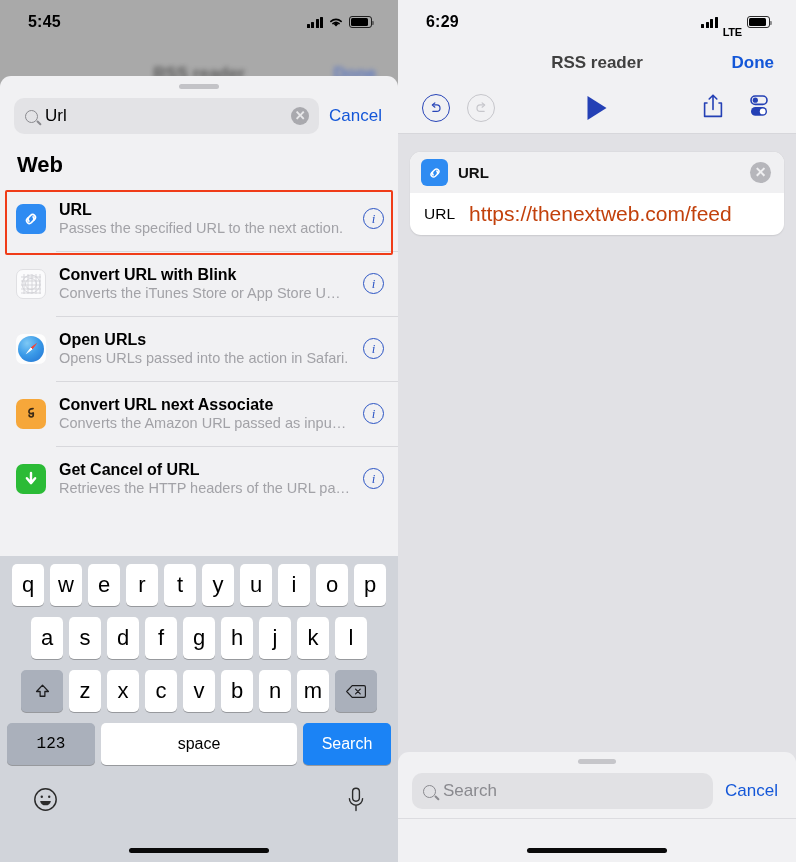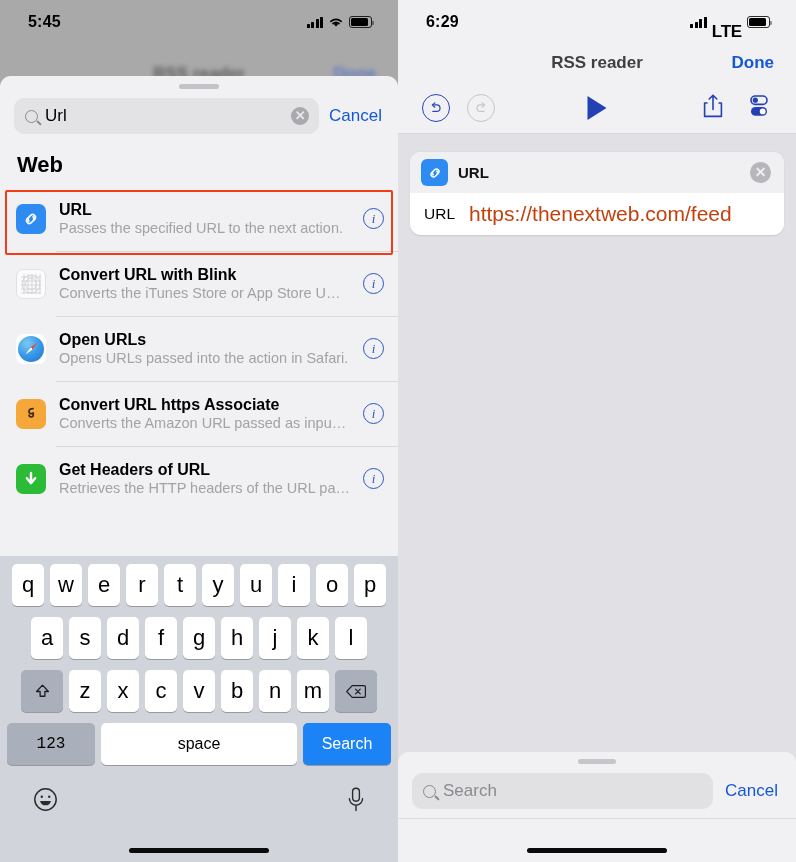--- a/index.html
+++ b/index.html
@@ -19,21 +19,21 @@
     position: relative; z-index: 5;
   }
   .sb-time { font-size: 16px; font-weight: bold; color: #000; letter-spacing: .2px; }
   .sb-right { display: flex; align-items: center; gap: 5px; }
   .bars { display: flex; align-items: flex-end; gap: 1.5px; height: 11px; }
   .bars i { display: block; width: 3px; background: #000; border-radius: .5px; }
   .bars i:nth-child(1) { height: 4px; }
   .bars i:nth-child(2) { height: 6px; }
   .bars i:nth-child(3) { height: 8.5px; }
   .bars i:nth-child(4) { height: 11px; }
-  .lte { font-size: 17px; font-weight: bold; color: #000; letter-spacing: -.2px; margin-top: 19px; }
+  .lte { font-size: 11px; font-weight: bold; color: #000; letter-spacing: -.2px; margin-top: 19px; }
   .batt {
     width: 23px; height: 11.5px; border: 1.2px solid rgba(0,0,0,.82);
     border-radius: 3px; position: relative; padding: 1.2px;
   }
   .batt::after {
     content: ""; position: absolute; right: -3.2px; top: 3.4px;
     width: 1.8px; height: 4px; background: rgba(0,0,0,.4);
     border-radius: 0 1px 1px 0;
   }
   .batt span { display: block; height: 100%; width: 88%; background: #000; border-radius: 1.5px; }
@@ -314,34 +314,34 @@
           <div class="infobtn">i</div>
         </div>
 
         <div class="row">
           <div class="appicon ic-amazon">
             <svg width="20" height="20" viewBox="0 0 24 24">
               <path d="M14.5 5.5c-3 0-5 1.6-5 3.6 0 1.5 1.3 2.4 2.8 2.4 1 0 1.8-.3 2.4-.8v2.6c0 1.4-1 2.3-2.4 2.3-1.6 0-2.6-1-2.6-2.3" stroke="#3b2a16" stroke-width="2" fill="none" stroke-linecap="round" stroke-linejoin="round"></path>
             </svg>
           </div>
           <div class="rowtext">
-            <div class="rowtitle">Convert URL https Associate</div>
+            <div class="rowtitle">Convert URL next Associate</div>
             <div class="rowsub">Converts the Amazon URL passed as input…</div>
           </div>
           <div class="infobtn">i</div>
         </div>
 
         <div class="row">
           <div class="appicon ic-dl">
             <svg width="18" height="18" viewBox="0 0 24 24">
               <path d="M12 4v12M12 17.5 6.5 11M12 17.5 17.5 11" stroke="#fff" stroke-width="3.2" fill="none" stroke-linecap="round" stroke-linejoin="round"></path>
             </svg>
           </div>
           <div class="rowtext">
-            <div class="rowtitle">Get Headers of URL</div>
+            <div class="rowtitle">Get Cancel of URL</div>
             <div class="rowsub">Retrieves the HTTP headers of the URL pa…</div>
           </div>
           <div class="infobtn">i</div>
         </div>
 
       </div>
     </div>
 
     <div class="highlight-box"></div>
 

